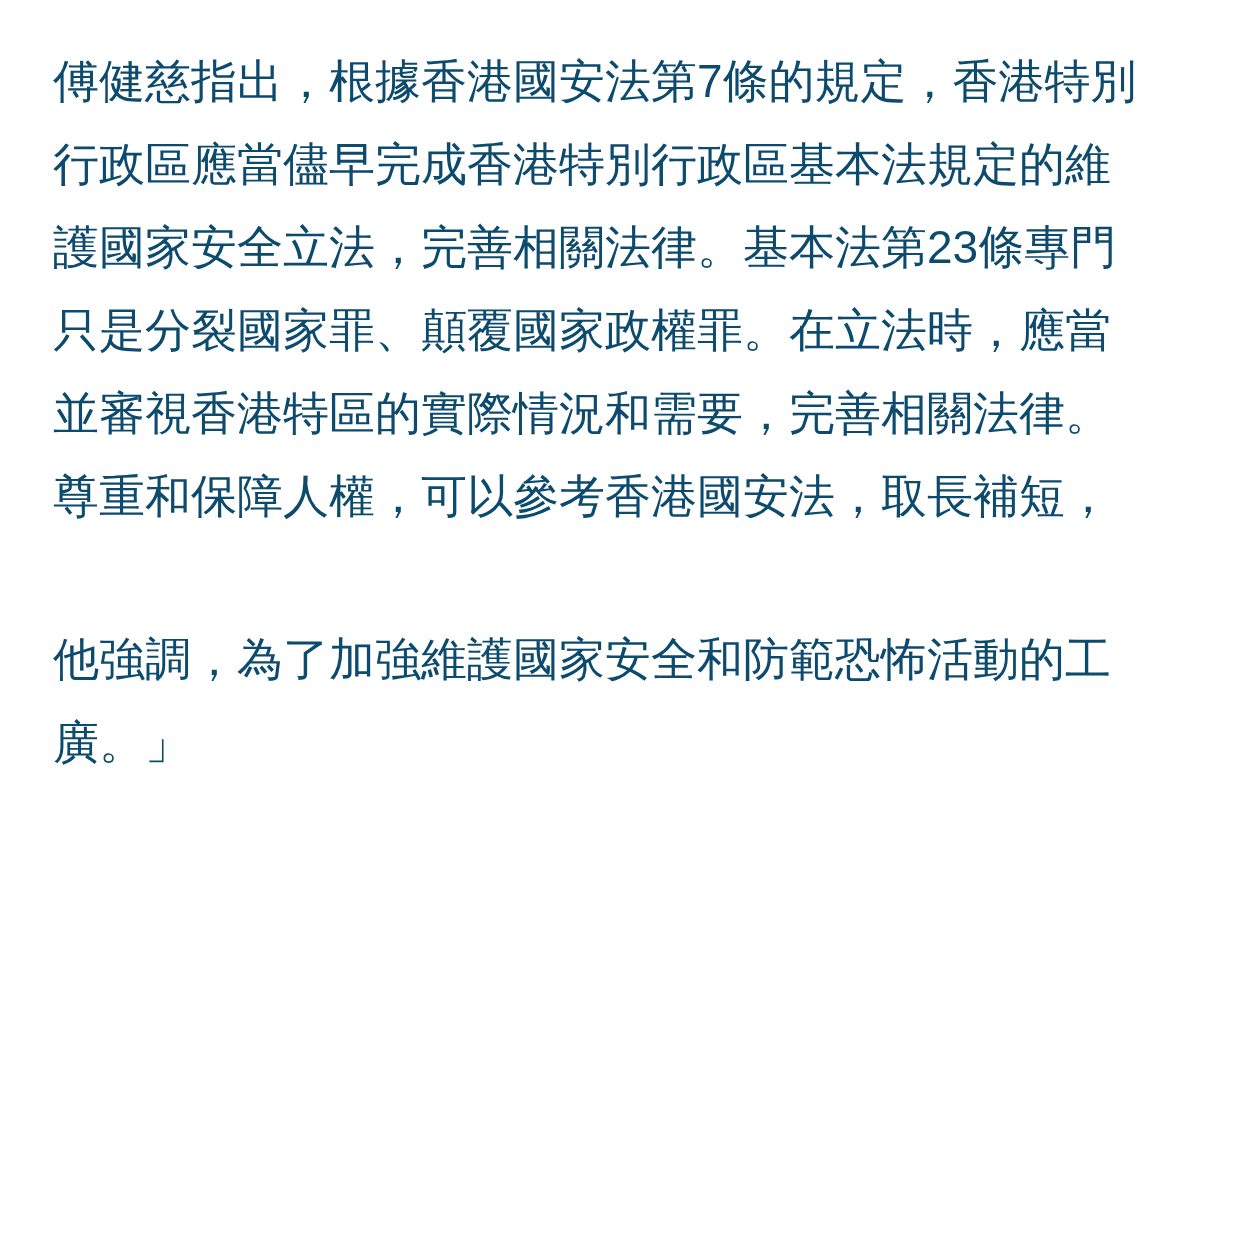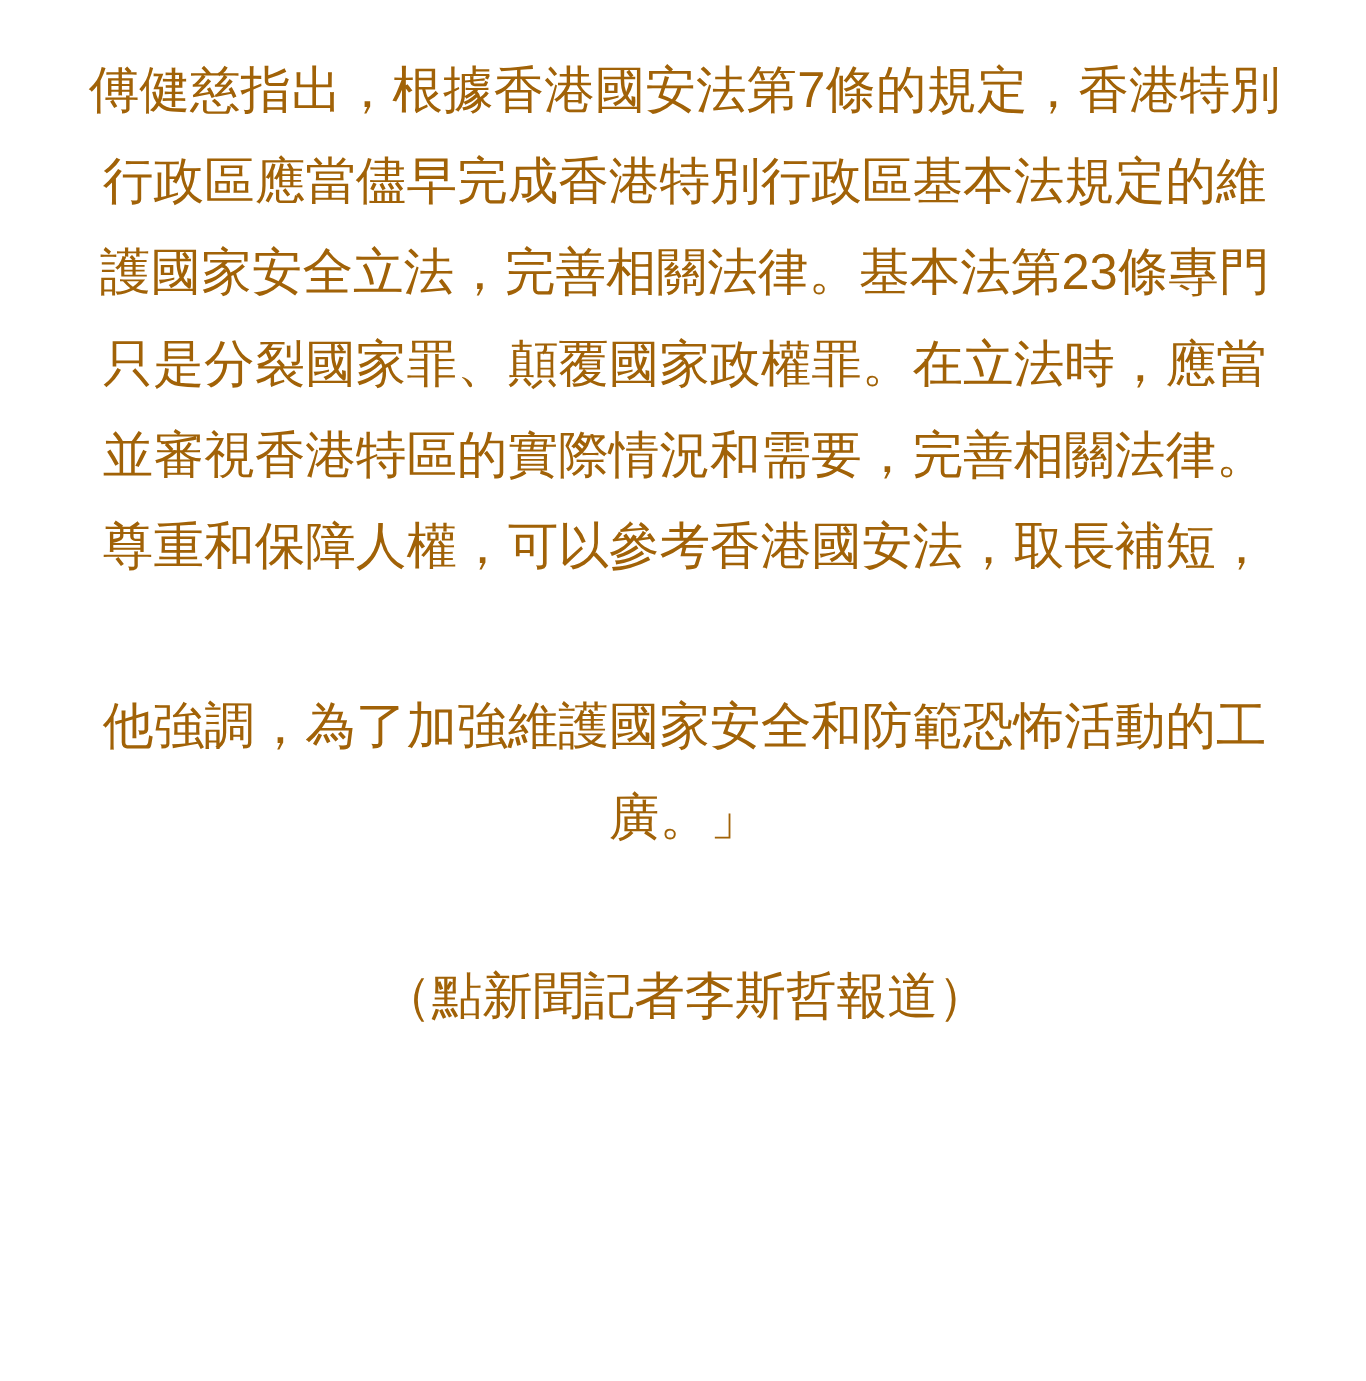--- a/index.html
+++ b/index.html
@@ -19,39 +19,35 @@
     padding: 40px 50px 0 53px;
   }
   .article p {
     margin: 0 0 80px 0;
     padding: 0;
   }
   .ln {
     display: block;
     font-size: 46px;
     line-height: 83px;
-    color: #a16207;
+    color: #0c4a6e;
     letter-spacing: 0;
     white-space: nowrap;
     font-weight: 400;
-    text-align: center;
   }
 </style>
 </head>
 <body>
 
 <main class="article">
   <p>
     <span class="ln">傅健慈指出，根據香港國安法第7條的規定，香港特別</span>
     <span class="ln">行政區應當儘早完成香港特別行政區基本法規定的維</span>
     <span class="ln">護國家安全立法，完善相關法律。基本法第23條專門</span>
     <span class="ln">只是分裂國家罪、顛覆國家政權罪。在立法時，應當</span>
     <span class="ln">並審視香港特區的實際情況和需要，完善相關法律。</span>
     <span class="ln">尊重和保障人權，可以參考香港國安法，取長補短，</span>
   </p>
   <p>
     <span class="ln">他強調，為了加強維護國家安全和防範恐怖活動的工</span>
     <span class="ln">廣。」</span>
   </p>
-  <p>
-    <span class="ln">（點新聞記者李斯哲報道）</span>
-  </p>
 </main>
 
 </body></html>

